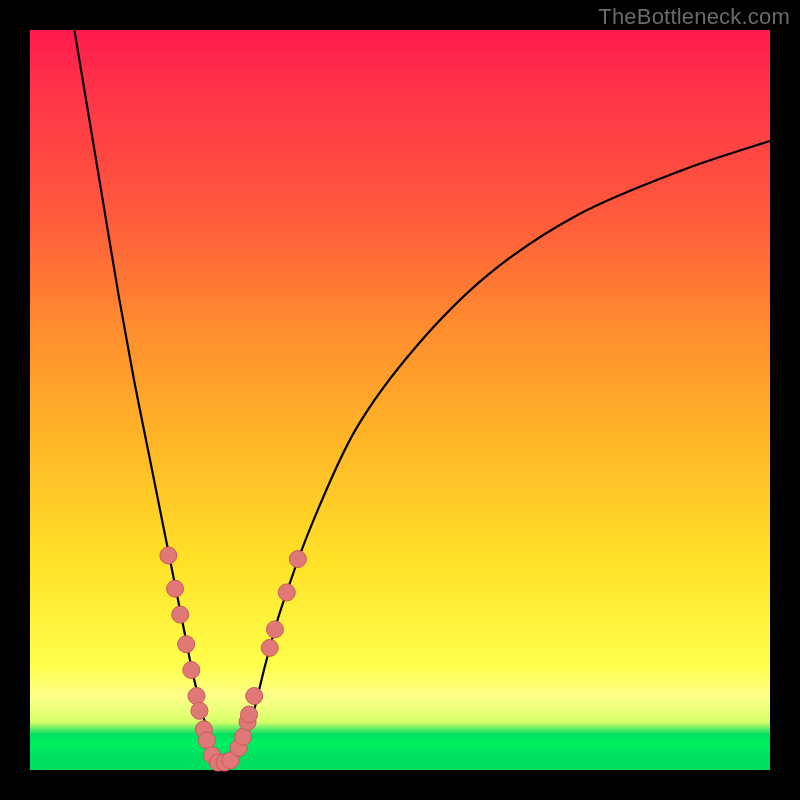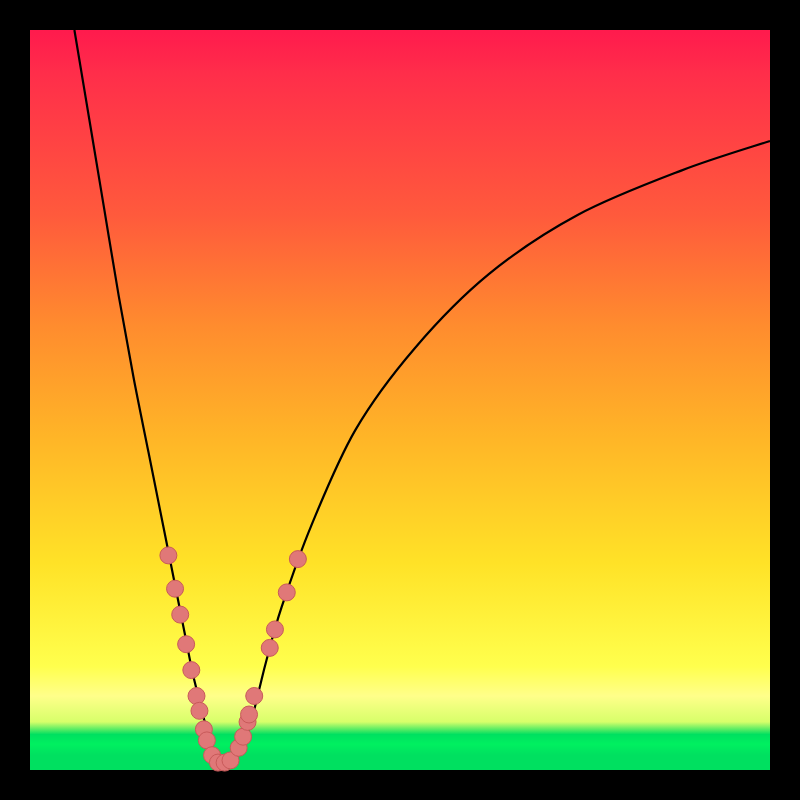--- a/index.html
+++ b/index.html
@@ -57,20 +57,21 @@
     top: 0;
     width: 740px;
     height: 740px;
     overflow: visible;
   }
 </style>
 </head>
 <body>
 
 <div class="frame">
+  <div class="watermark">TheBottleneck.com</div>
   <div class="plot-area">
     <svg class="curve" viewBox="0 0 740 740">
       <path id="curve-path" fill="none" stroke="#000000" stroke-width="2.2" d="M 44.4,0 C 46.86666666666667,14.799999999999992 54.266666666666666,59.199999999999946 59.2,88.79999999999995 C 64.13333333333334,118.39999999999996 69.06666666666666,148.00000000000003 74,177.60000000000002 C 78.93333333333334,207.20000000000002 83.86666666666666,238.03333333333333 88.8,266.4 C 93.73333333333333,294.76666666666665 98.66666666666667,321.9 103.60000000000001,347.79999999999995 C 108.53333333333335,373.69999999999993 113.46666666666667,397.1333333333333 118.4,421.8 C 123.33333333333334,446.4666666666667 129.5,477.29999999999995 133.2,495.79999999999995 C 136.89999999999998,514.3 138.13333333333333,520.4666666666666 140.6,532.8 C 143.06666666666666,545.1333333333333 145.53333333333333,557.4666666666666 148,569.8 C 150.46666666666667,582.1333333333333 152.93333333333334,594.4666666666666 155.4,606.8 C 157.86666666666667,619.1333333333333 160.33333333333334,632.6999999999999 162.8,643.8 C 165.26666666666668,654.9 167.73333333333335,663.5333333333333 170.20000000000002,673.4 C 172.66666666666669,683.2666666666667 175.13333333333333,694.3666666666667 177.6,703 C 180.06666666666666,711.6333333333333 182.53333333333333,720.2666666666667 185,725.2 C 187.46666666666667,730.1333333333334 189.93333333333334,731.3666666666667 192.4,732.6 C 194.86666666666667,733.8333333333334 197.33333333333334,733.8333333333334 199.8,732.6 C 202.26666666666668,731.3666666666667 204.73333333333335,728.9000000000001 207.20000000000002,725.2 C 209.66666666666669,721.5 212.13333333333333,716.5666666666666 214.6,710.4 C 217.06666666666666,704.2333333333333 219.53333333333333,696.8333333333334 222,688.2 C 224.46666666666667,679.5666666666667 226.93333333333334,668.4666666666667 229.4,658.6 C 231.86666666666667,648.7333333333333 233.10000000000002,642.5666666666666 236.8,629 C 240.5,615.4333333333334 244.20000000000002,599.4000000000001 251.60000000000002,577.2 C 259,555 268.8666666666667,525.4 281.2,495.79999999999995 C 293.5333333333333,466.19999999999993 308.33333333333337,429.19999999999993 325.6,399.59999999999997 C 342.8666666666667,370 362.6,344.1 384.8,318.20000000000005 C 407,292.30000000000007 431.6666666666667,266.4 458.8,244.2 C 485.93333333333334,221.99999999999997 515.5333333333333,202.26666666666668 547.6,185 C 579.6666666666667,167.73333333333332 619.1333333333334,152.93333333333325 651.2,140.5999999999999 C 683.2666666666667,128.26666666666657 725.2,115.93333333333332 740,111"></path>
       <g id="markers">
           <circle cx="138.38" cy="525.4" r="8.5" fill="#e07878" stroke="#c85a5a" stroke-width="1"></circle>
           <circle cx="145.04" cy="558.7" r="8.5" fill="#e07878" stroke="#c85a5a" stroke-width="1"></circle>
           <circle cx="150.22" cy="584.6" r="8.5" fill="#e07878" stroke="#c85a5a" stroke-width="1"></circle>
           <circle cx="156.14000000000001" cy="614.2" r="8.5" fill="#e07878" stroke="#c85a5a" stroke-width="1"></circle>
           <circle cx="161.32" cy="640.1" r="8.5" fill="#e07878" stroke="#c85a5a" stroke-width="1"></circle>
           <circle cx="166.5" cy="666" r="8.5" fill="#e07878" stroke="#c85a5a" stroke-width="1"></circle>

